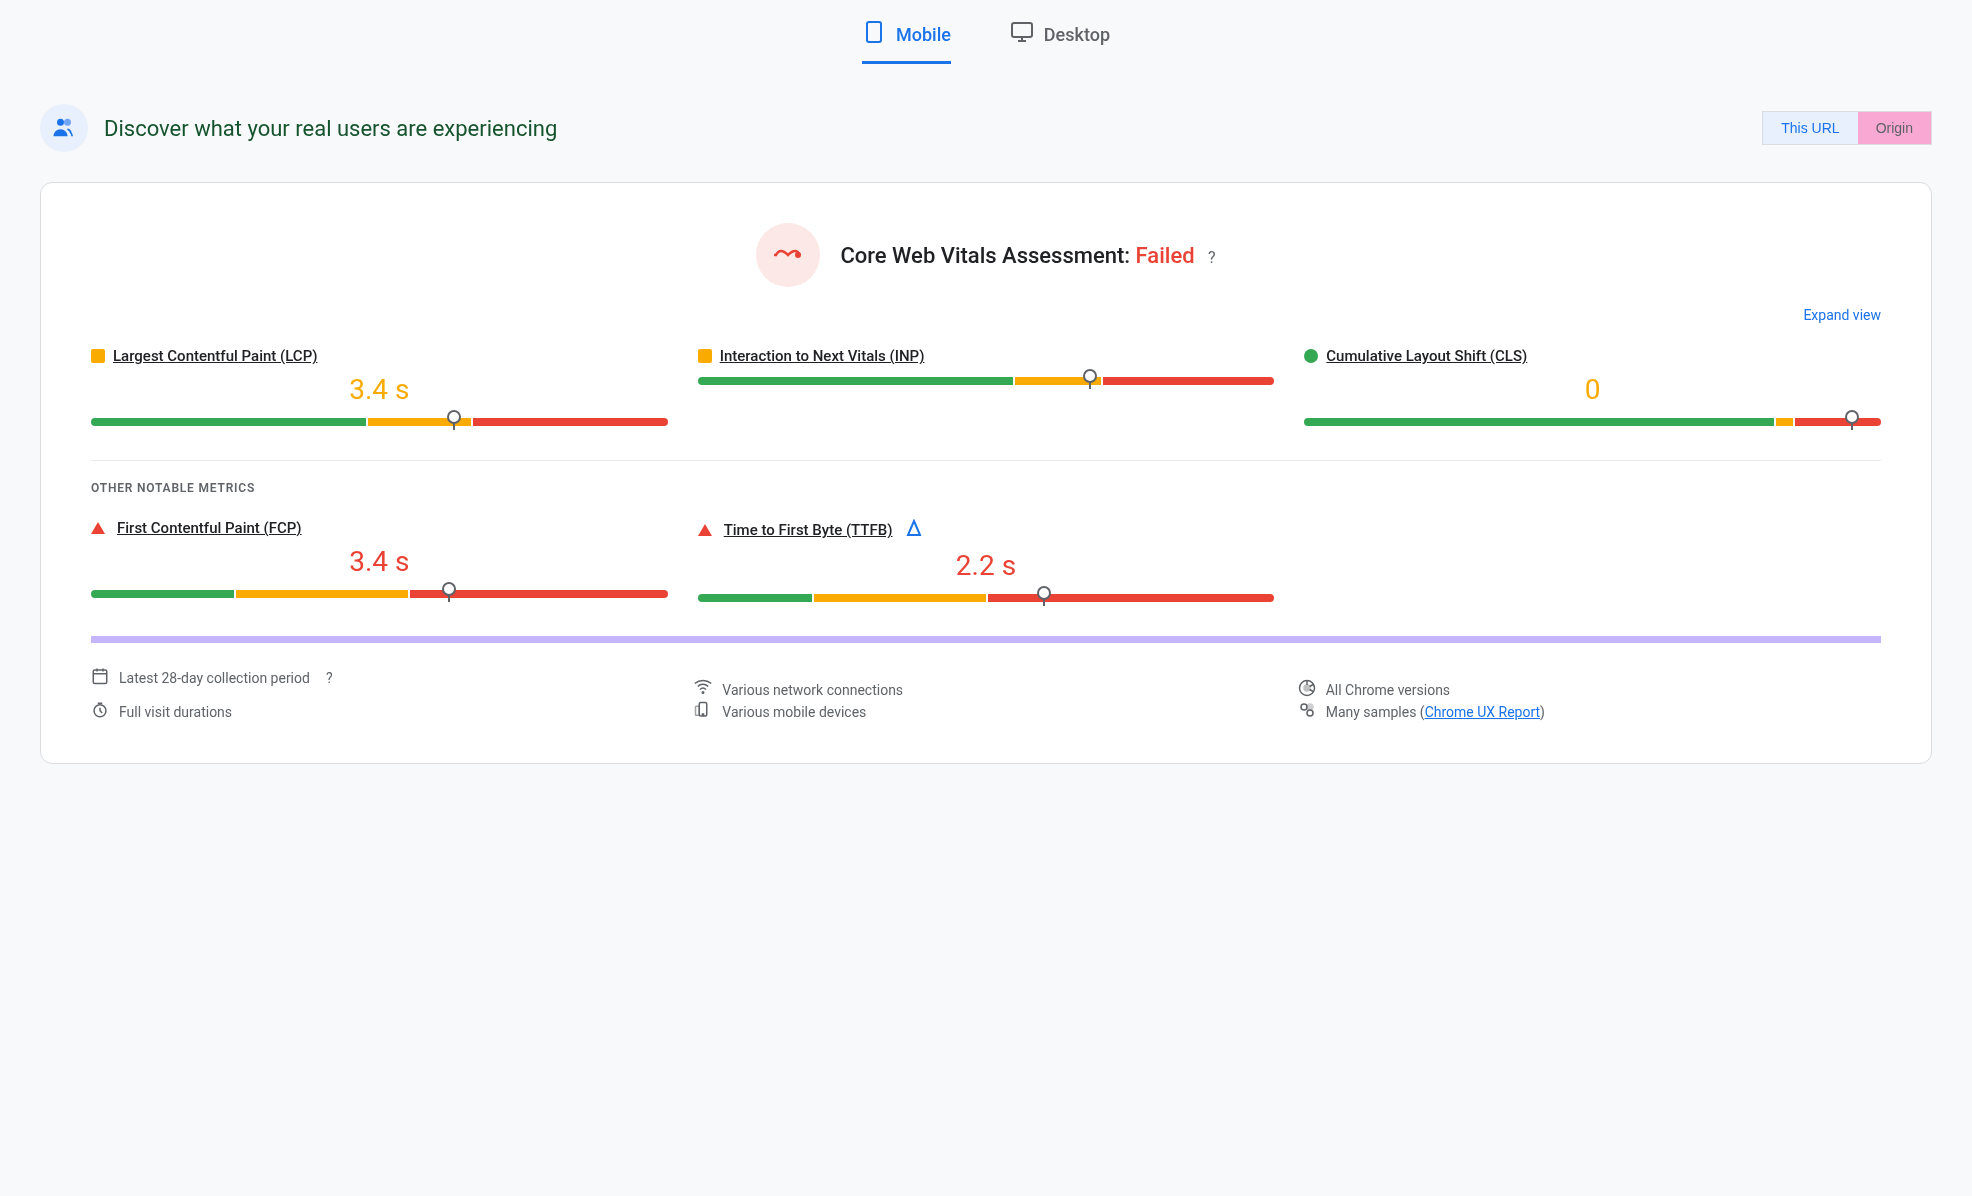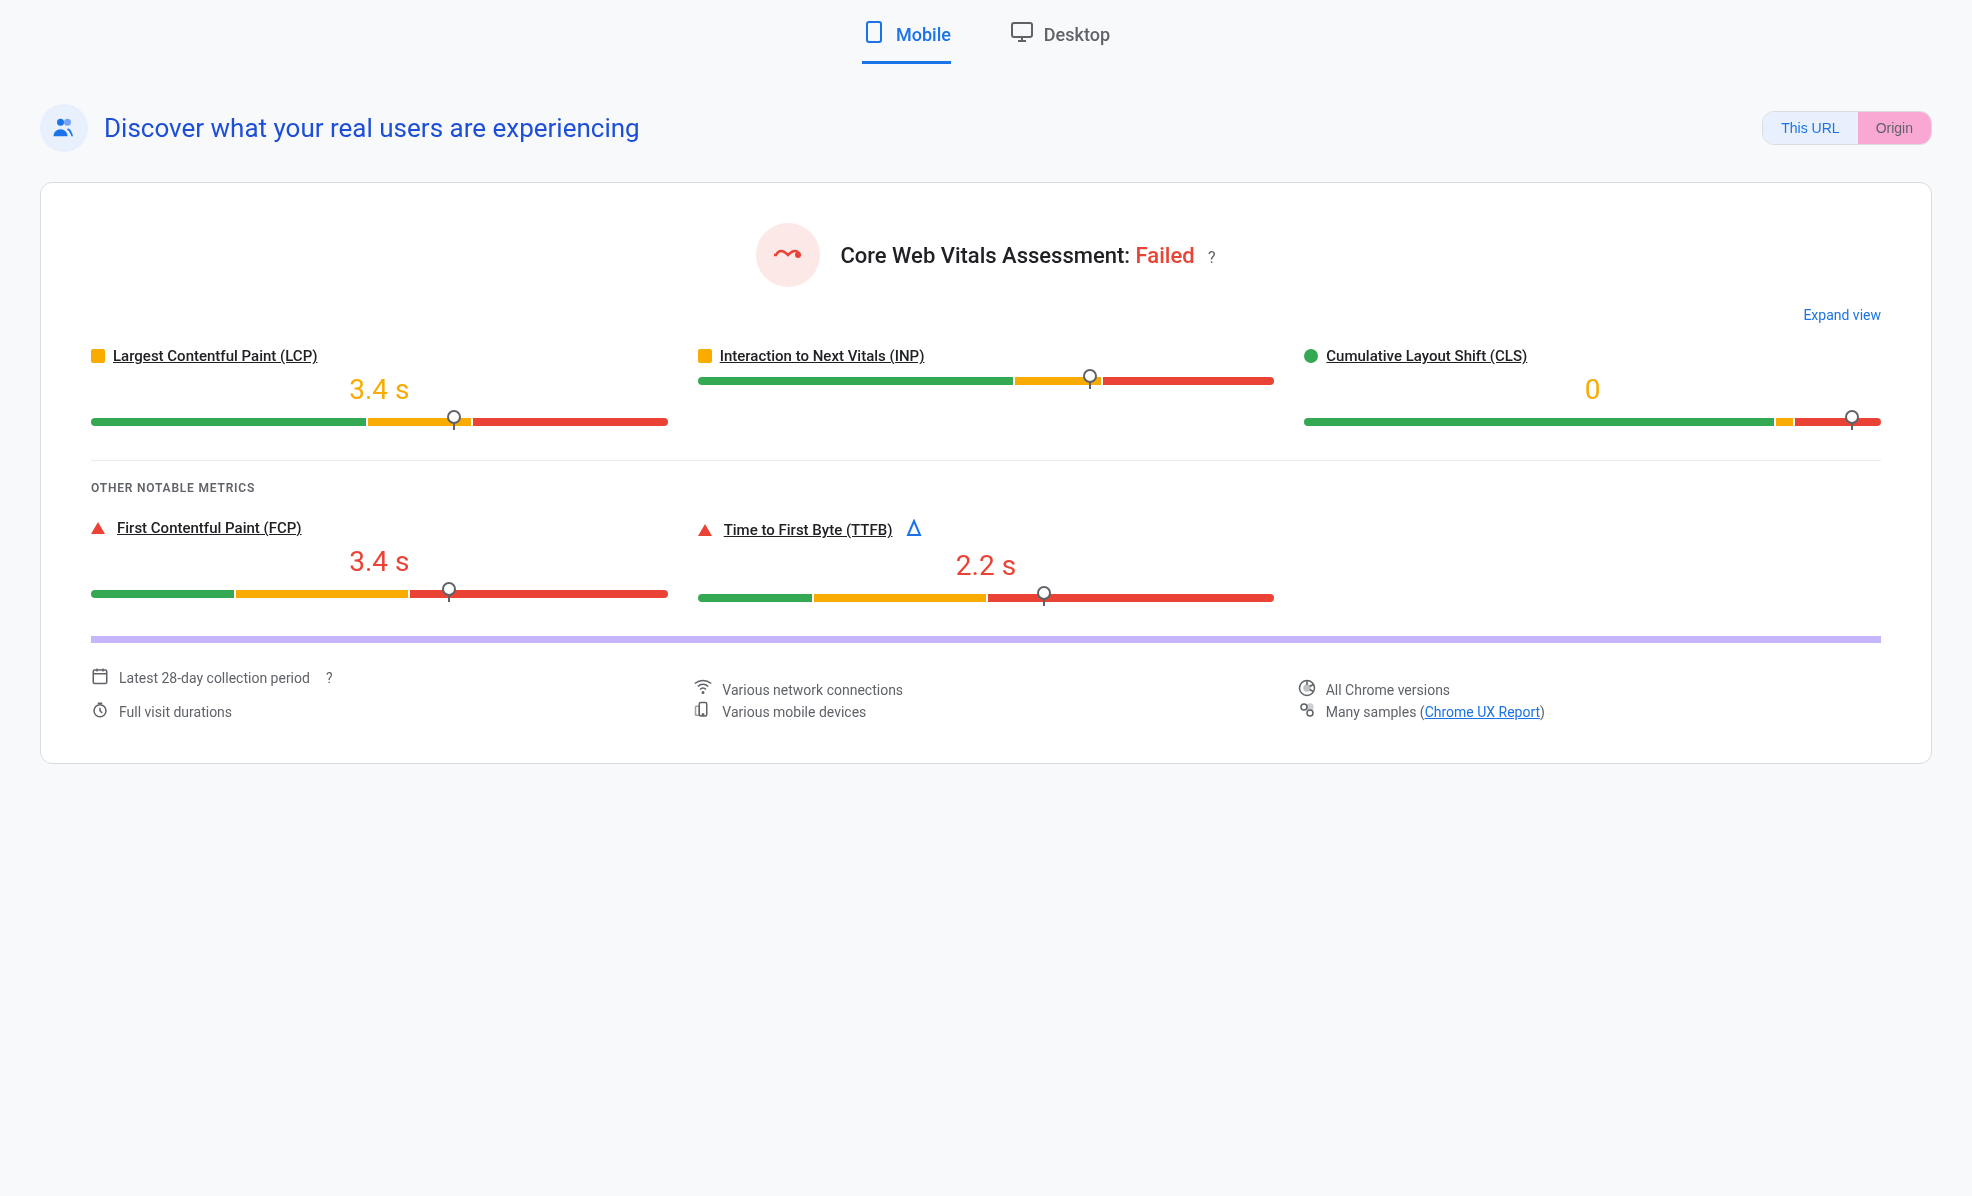--- a/index.html
+++ b/index.html
@@ -57,28 +57,28 @@
       width: 48px;
       height: 48px;
       border-radius: 50%;
       background: #e8f0fe;
       display: flex;
       align-items: center;
       justify-content: center;
       font-size: 22px;
     }
     .header-title {
-      font-size: 26px;
+      font-size: 22px;
       font-weight: 400;
-      color: #1d4ed8;
+      color: #14532d;
     }
     .url-toggle {
       display: flex;
       border: 1px solid #dadce0;
-      border-radius: 12px;
+      border-radius: 0;
       overflow: hidden;
     }
     .url-toggle button {
       padding: 8px 18px;
       border: none;
       background: #f9a8d4;
       cursor: pointer;
       font-size: 14px;
       color: #5f6368;
     }

